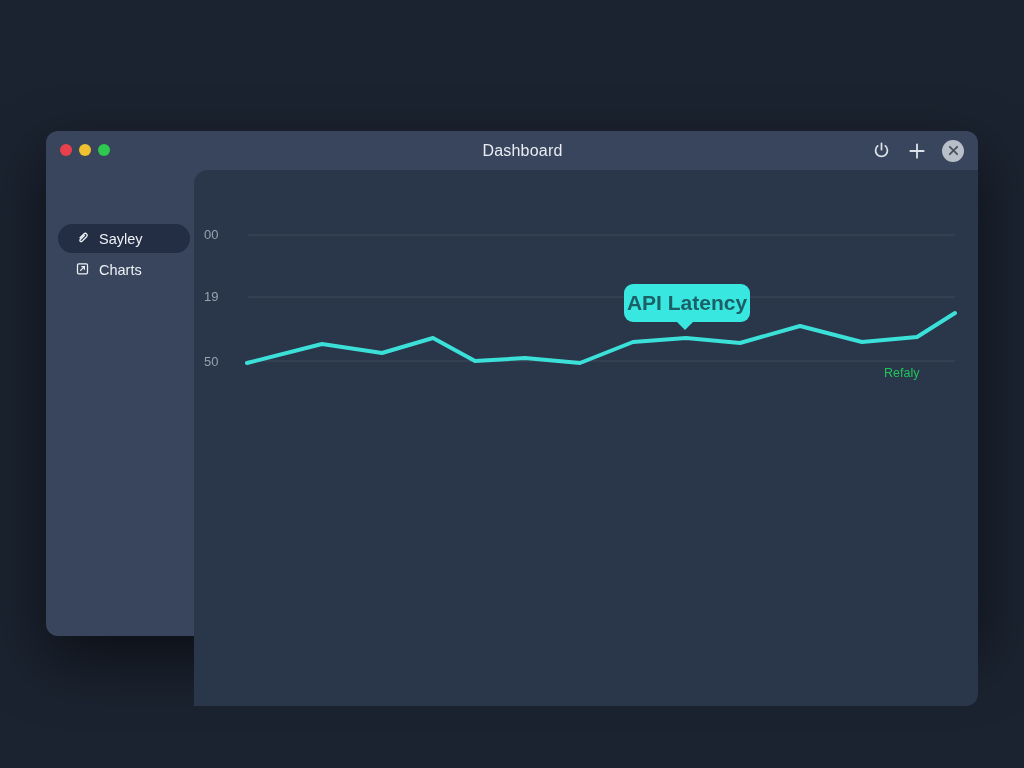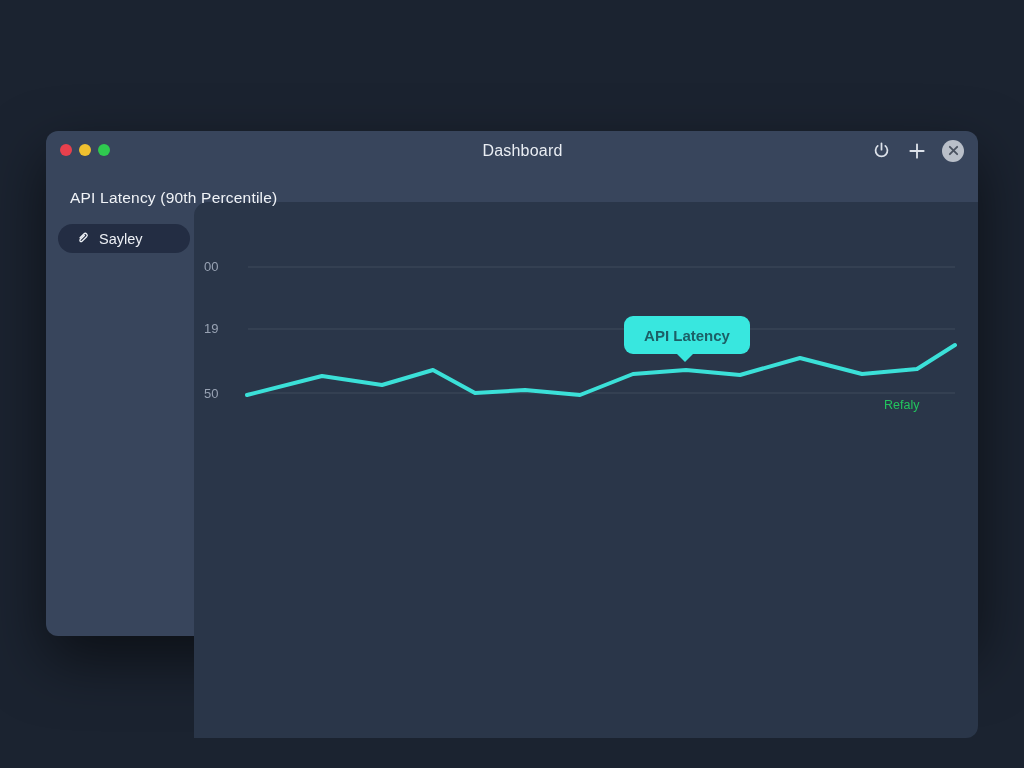--- a/index.html
+++ b/index.html
@@ -41,42 +41,42 @@
   .nav-item {
     height:29px; margin-bottom:2px; display:flex; align-items:center;
     padding-left:17px; gap:9px; border-radius:15px;
     color:#eef1f6; font-size:14.5px; cursor:pointer;
   }
   .nav-item.active { background:#232d43; }
   .nav-item svg { flex:0 0 auto; }
   
   .main {
     position:absolute; left:148px; top:39px; width:784px; height:536px;
-    background:#2a3649; border-radius:14px 0 12px 0;margin-top:32px;
+    background:#2a3649; border-radius:14px 0 12px 0;
   }
   .chart-title {
     position:absolute; left:24px; top:58px;
     color:#f0f3f7; font-size:15.5px; letter-spacing:.2px; z-index:3;
   }
   .chart-svg { position:absolute; left:0; top:0; }
   .ytick {
     position:absolute; left:10px; width:30px; text-align:left;
     color:#98a2b3; font-size:13px;
   }
   .ytick.t0 { top:57px; }
   .ytick.t1 { top:119px; }
   .ytick.t2 { top:184px; }
   .x-end-label {
     position:absolute; left:690px; top:196px;
     color:#22c55e; font-size:12.5px;
   }
   .tooltip {
     position:absolute; left:430px; top:114px; width:126px; height:38px;
     border-radius:9px; display:flex; align-items:center; justify-content:center;
-    font-size:15px; font-weight:bold; z-index:2;
+    font-size:21px; font-weight:bold; z-index:2;
   }
   .tooltip::after {
     content:""; position:absolute; left:52px; bottom:-8px;
     border-left:9px solid transparent; border-right:9px solid transparent;
     border-top:9px solid #38e7df;
   }
 </style>
 </head>
 <body>
 
@@ -120,24 +120,33 @@
   <div class="sidebar">
     <div class="nav">
       <div class="nav-item active">
         <span>
           <svg width="15" height="15" viewBox="0 0 24 24" fill="none" stroke="#eef1f6" stroke-width="2" stroke-linecap="round" stroke-linejoin="round">
             <path d="M8 12.5l6.2-6.2a3.1 3.1 0 0 1 4.4 4.4l-7.4 7.4a1.95 1.95 0 0 1-2.8-2.8l6.6-6.6"></path>
           </svg>
         </span>
         <span>Sayley</span>
       </div>
+      <div class="nav-item">
+        <span>
+          <svg width="15" height="15" viewBox="0 0 24 24" fill="none" stroke="#eef1f6" stroke-width="2" stroke-linecap="round" stroke-linejoin="round">
+            <rect x="4" y="4.5" width="16" height="16" rx="2"></rect>
+            <path d="M9 15l6-6"></path>
+              <path d="M11 9h4v4"></path>
+          </svg>
+        </span>
+        <span>Charts</span>
+      </div>
     </div>
   </div>
 
-  <div class="chart-title">API Latency (90th Percentile)</div>
 
   <div class="main">
 
     <span class="ytick t0">00</span>
     <span class="ytick t1">19</span>
     <span class="ytick t2">50</span>
 
     <svg class="chart-svg" width="784" height="466" viewBox="0 0 784 466">
       <line x1="54" y1="65" x2="761" y2="65" stroke="rgba(255,255,255,0.10)" stroke-width="1"></line>
       <line x1="54" y1="127" x2="761" y2="127" stroke="rgba(255,255,255,0.10)" stroke-width="1"></line>

